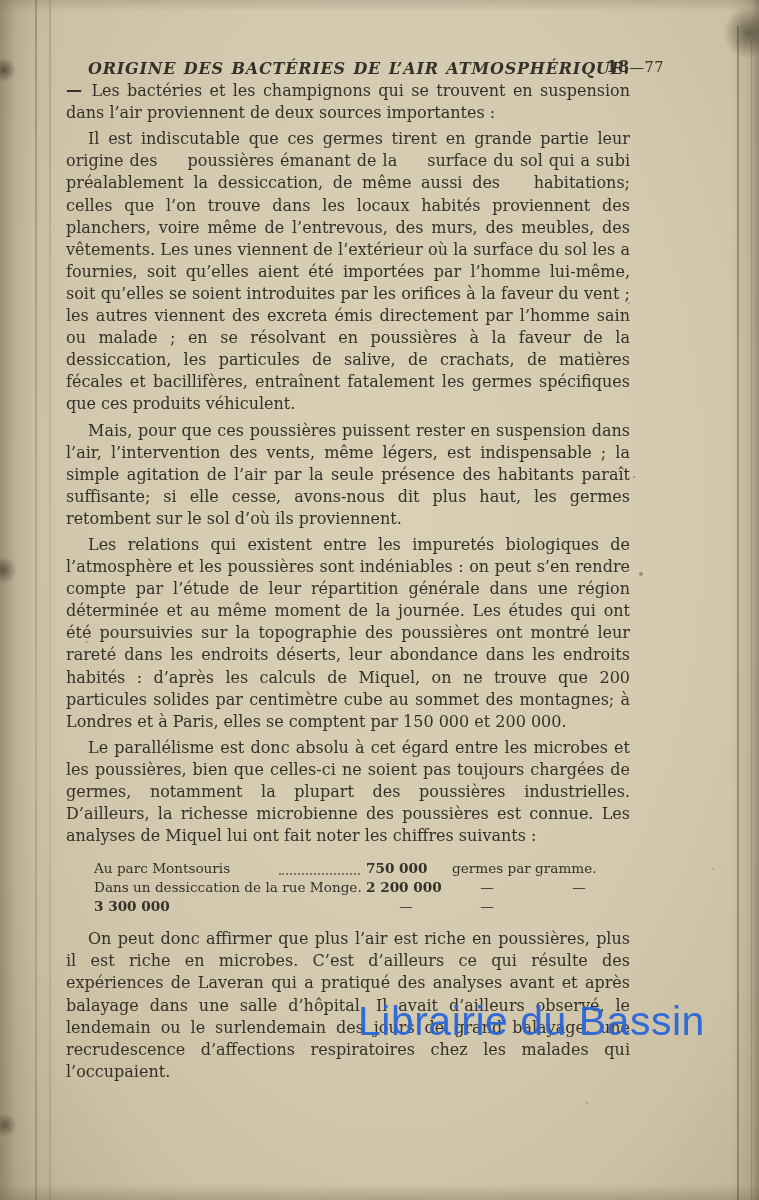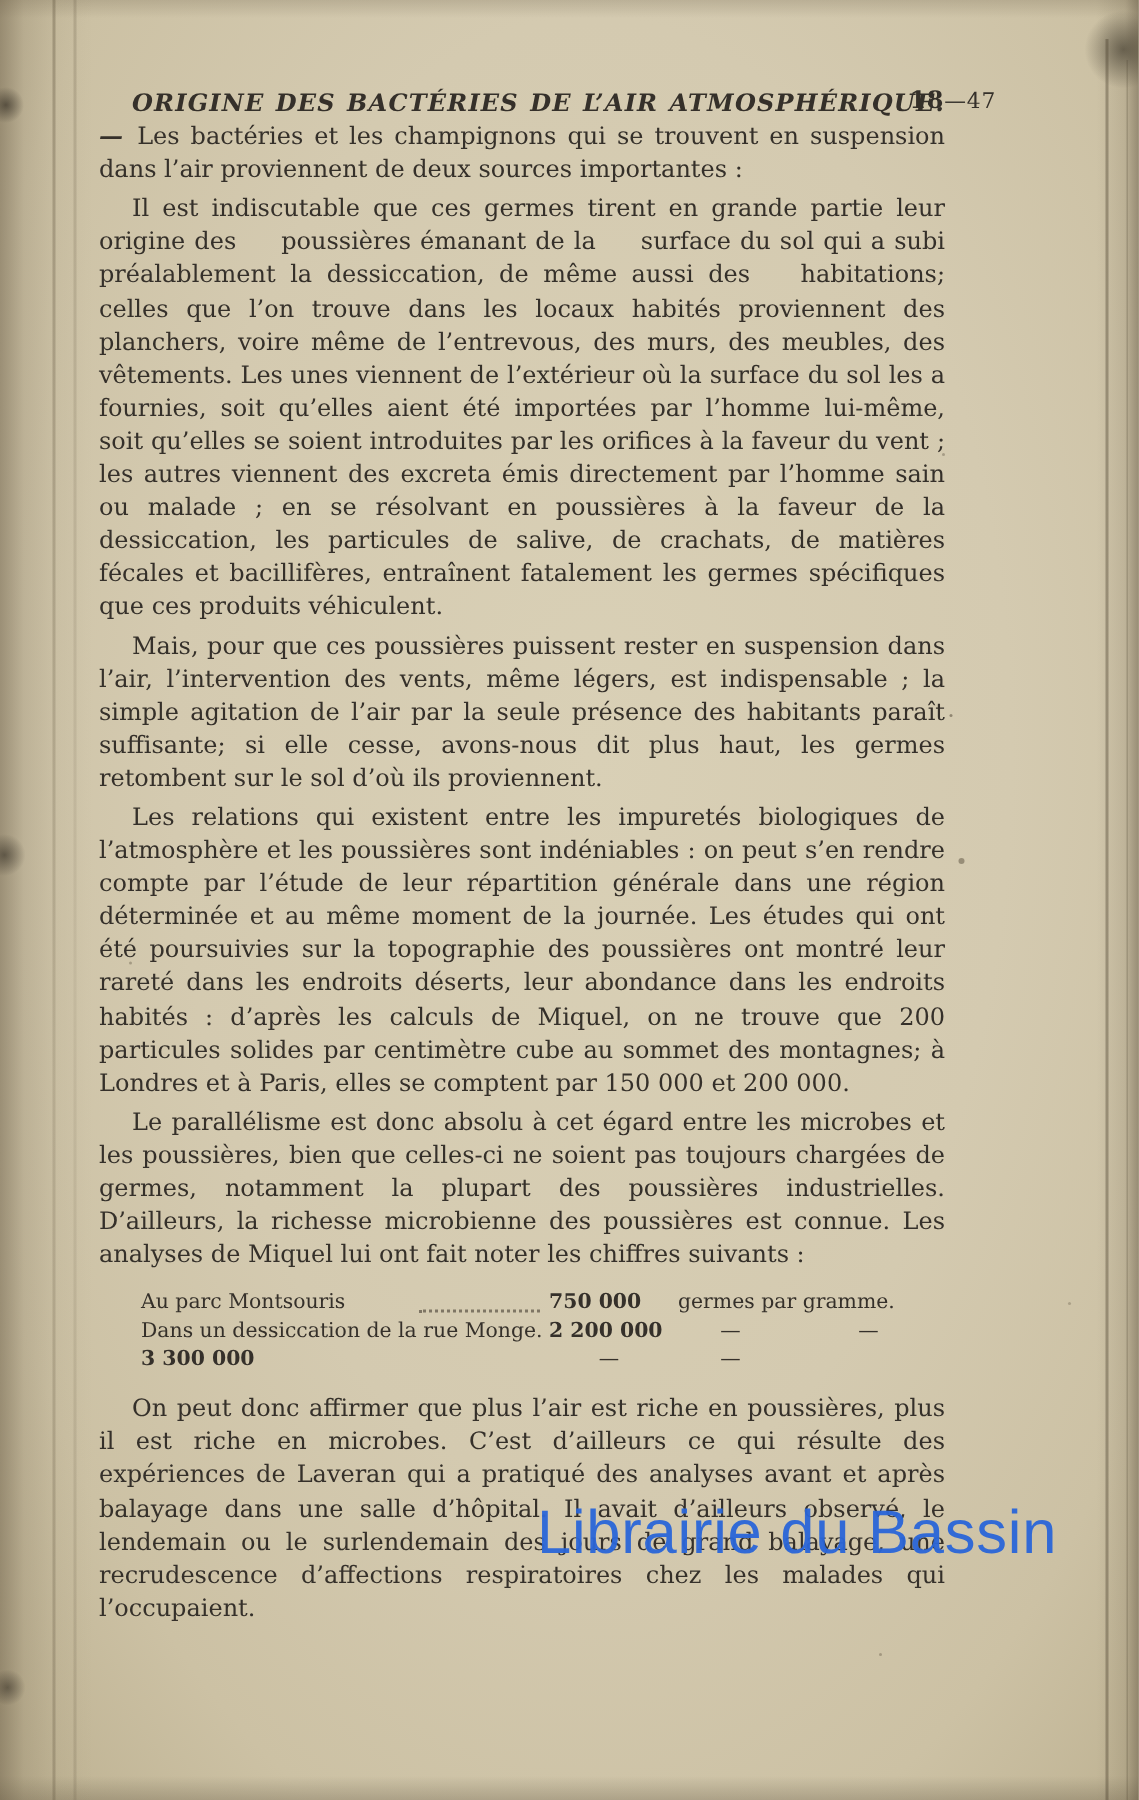--- a/index.html
+++ b/index.html
@@ -64,21 +64,21 @@
 
   <div class="crease c1"></div>
   <div class="crease c2"></div>
   <div class="edge-line"></div>
   <div class="edge-line2"></div>
   <div class="specks"></div>
 
   <div class="content">
 
     <div class="running-head">
-      <span class="page-num"><span class="num-bold">18</span><span>—47</span></span>
+      <span class="page-num"><span class="num-bold">18</span><span>—77</span></span>
     </div>
 
     <div class="body-text">
 
       <p><span class="seg-lead">ORIGINE DES BACTÉRIES DE L’AIR ATMOSPHÉRIQUE. — </span><span>Les bactéries et les champignons qui se trouvent en suspension dans l’air proviennent de deux sources importantes :</span></p>
 
       <p><span>Il est indiscutable que ces germes tirent en grande partie leur origine des </span><span class="seg-i">poussières</span><span> émanant de la </span><span class="seg-i">surface du sol</span><span> qui a subi préalablement la dessiccation, de même aussi des </span><span class="seg-i">habitations</span><span>; celles que l’on trouve dans les locaux habités proviennent des planchers, voire même de l’entrevous, des murs, des meubles, des vêtements. Les unes viennent de l’extérieur où la surface du sol les a fournies, soit qu’elles aient été importées par l’homme lui-même, soit qu’elles se soient introduites par les orifices à la faveur du vent ; les autres viennent des excreta émis directement par l’homme sain ou malade ; en se résolvant en poussières à la faveur de la dessiccation, les particules de salive, de crachats, de matières fécales et bacillifères, entraînent fatalement les germes spécifiques que ces produits véhiculent.</span></p>
 
       <p>Mais, pour que ces poussières puissent rester en suspension dans l’air, l’intervention des vents, même légers, est indispensable ; la simple agitation de l’air par la seule présence des habitants paraît suffisante; si elle cesse, avons-nous dit plus haut, les germes retombent sur le sol d’où ils proviennent.</p>
 

